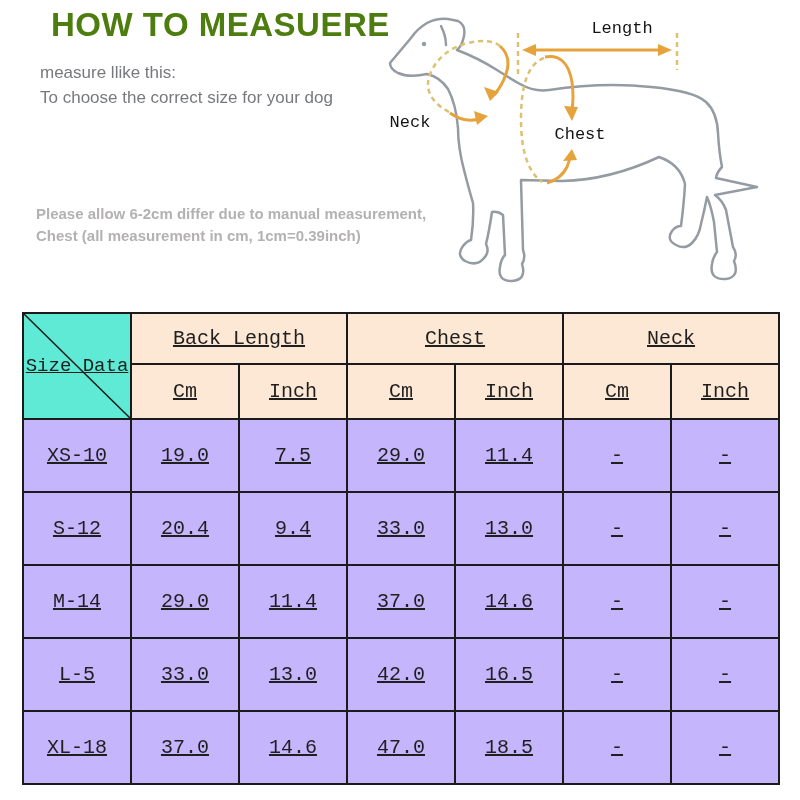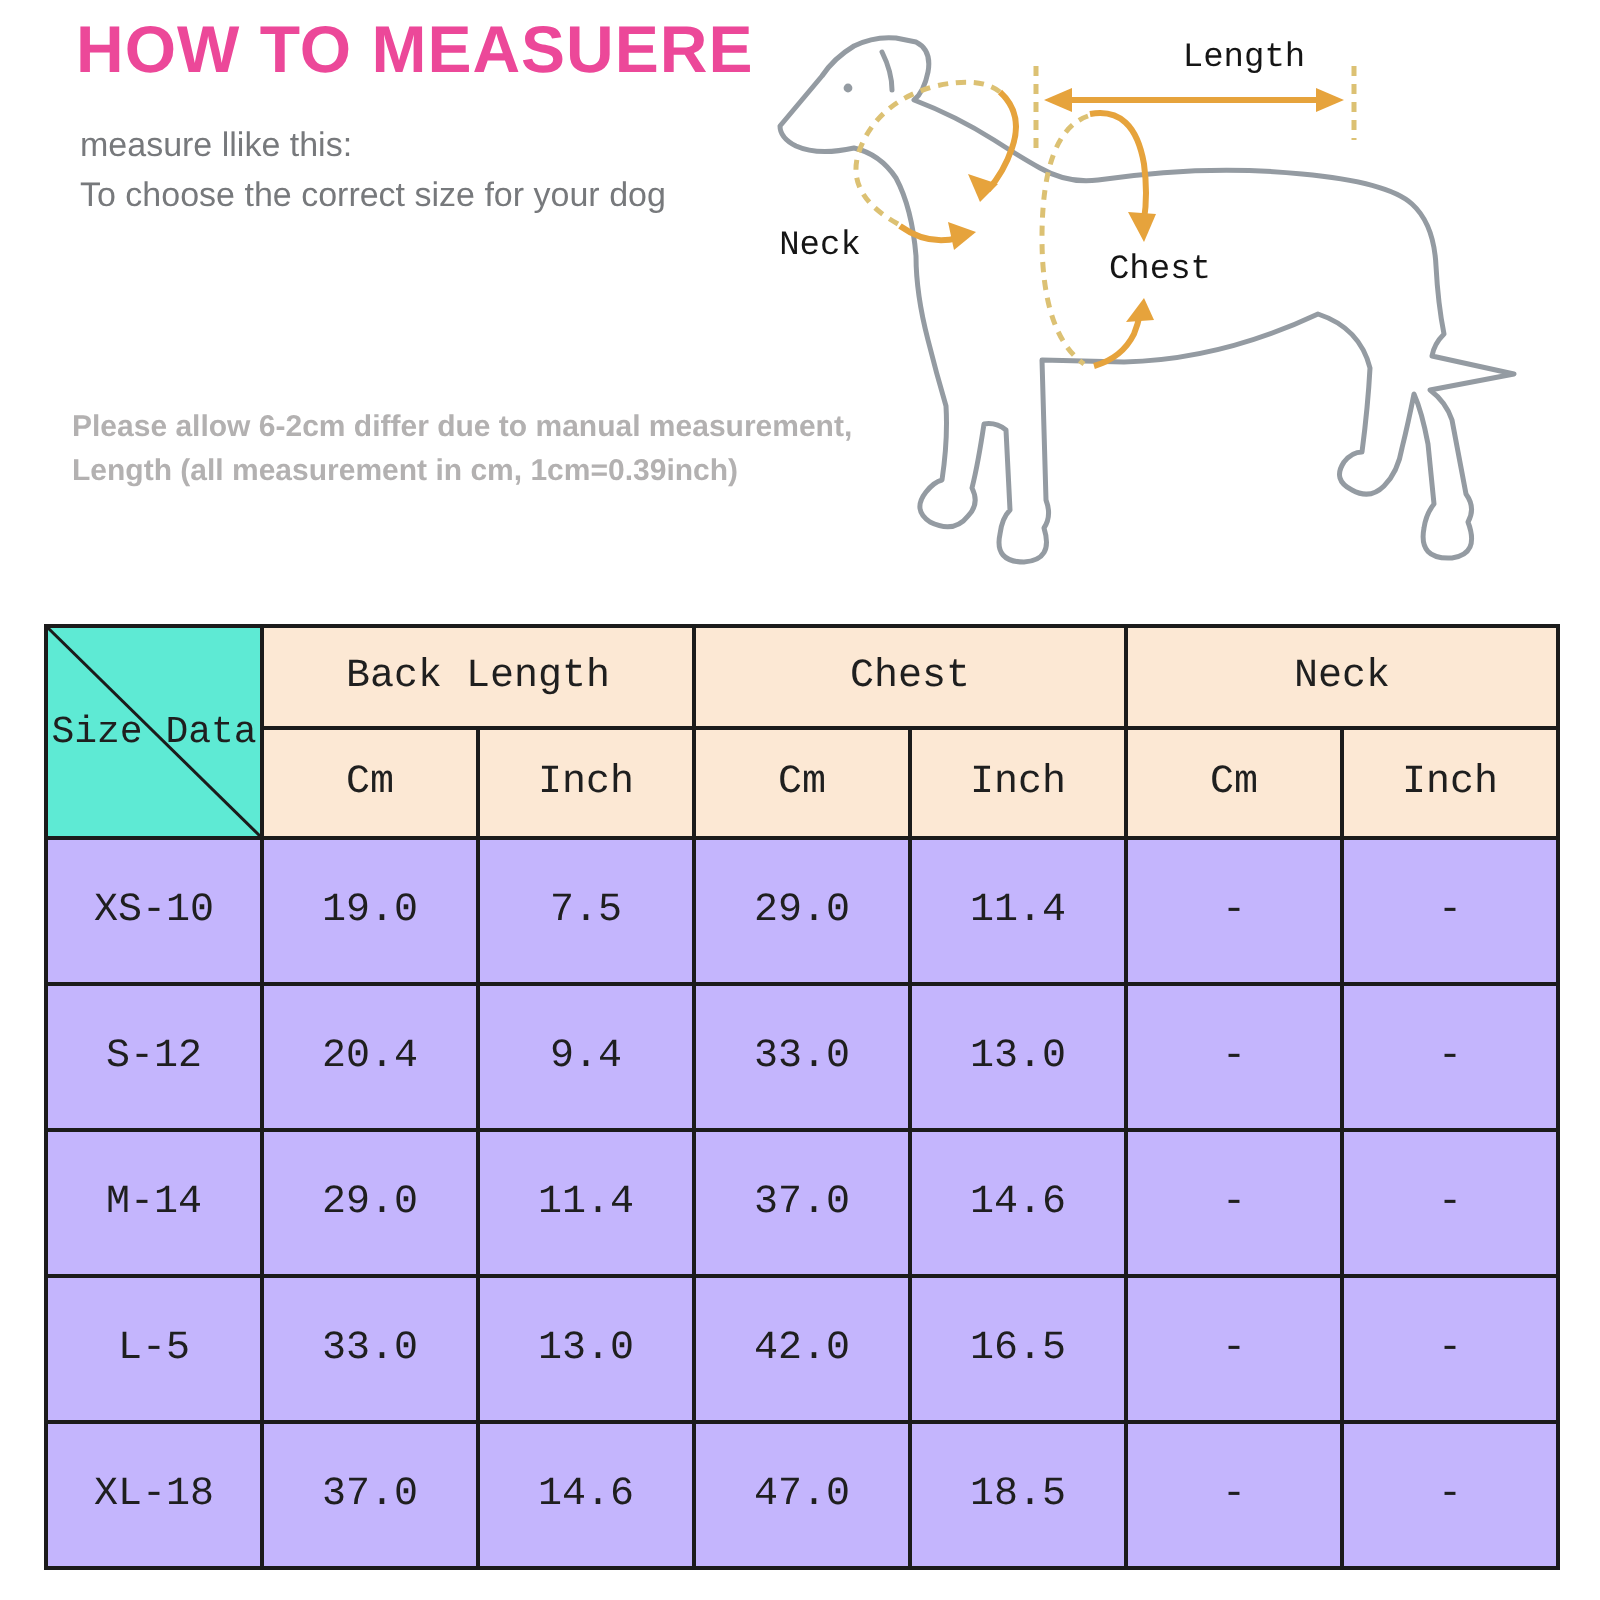--- a/index.html
+++ b/index.html
@@ -2,22 +2,22 @@
 <html><head>
 <meta charset="utf-8">
 <style>
   html,body{margin:0;padding:0;background:#fff;}
   .page{
     position:relative;width:800px;height:800px;background:#ffffff;
     font-family:"Liberation Sans",sans-serif;overflow:hidden;
   }
   
   .main-title{
-    position:absolute;left:38px;top:6px;margin:0;
-    font-size:33px;font-weight:bold;color:#ec4899;letter-spacing:0.5px;
+    position:absolute;left:51px;top:6px;margin:0;
+    font-size:33px;font-weight:bold;color:#4d7c0f;letter-spacing:0.5px;
     font-family:"Liberation Sans",sans-serif;
   }
   .subtitle{
     position:absolute;left:40px;top:60px;
     font-size:17px;line-height:25px;color:#77797c;
   }
   .attention-title{
     position:absolute;left:38px;top:163px;margin:0;
     font-size:30px;font-weight:bold;color:#f4544b;letter-spacing:0.5px;
   }
@@ -34,20 +34,21 @@
   
   .size-table{
     position:absolute;left:22px;top:312px;width:756px;
     border-collapse:collapse;table-layout:fixed;
     font-family:"Liberation Mono","DejaVu Sans Mono",monospace;
     font-size:20px;color:#1f1f1f;text-align:center;
   }
   .size-table td,.size-table th{
     border:2px solid #1b1b1b;font-weight:normal;padding:0;
     vertical-align:middle;
+    text-decoration:underline;
   }
   .size-table .hdr{background:#fce8d4;}
   .size-table .h1{height:48px;}
   .size-table .h2{height:52px;}
   .size-table .dr td{height:71px;background:#c4b5fd;}
   .corner{position:relative;background:#5eead4;}
   .corner .diag{position:absolute;left:0;top:0;width:100%;height:100%;}
   .corner .corner-text{
     position:relative;z-index:1;display:block;font-size:19px;line-height:104px;
   }
@@ -57,21 +58,21 @@
 
 <div class="page">
 
   <h1 class="main-title">HOW TO MEASUERE</h1>
   <div class="subtitle">
     <div>measure llike this:</div>
     <div>To choose the correct size for your dog</div>
   </div>
   <div class="attention-text">
     <div>Please allow 6-2cm differ due to manual measurement,</div>
-    <div>Length (all measurement in cm, 1cm=0.39inch)</div>
+    <div>Chest (all measurement in cm, 1cm=0.39inch)</div>
   </div>
 
   <svg class="dog-svg" width="800" height="310" viewBox="0 0 800 310">
 
     <g fill="none" stroke="#949ba2" stroke-width="2.5" stroke-linejoin="round" stroke-linecap="round">
       <path d="M390,63 L411,38 Q417,29 427,23 Q437,18 448,19 L458,21 Q466,25 464,36 Q462,46 457,50
                Q478,58 497,70 Q511,79 520,84 Q534,92 549,90 Q603,82 651,87 Q694,91 706,102
                Q717,112 718,133 Q719,152 722,167 Q717,172 716,178 L757,187 L715,195 Q723,201 726,210
                L733,247 Q738,254 734,261 Q740,277 726,279 Q709,280 712,264 Q713,257 717,252
                L714,222 Q711,206 707,197 Q704,212 701,224 Q699,236 692,243 Q685,250 676,245

